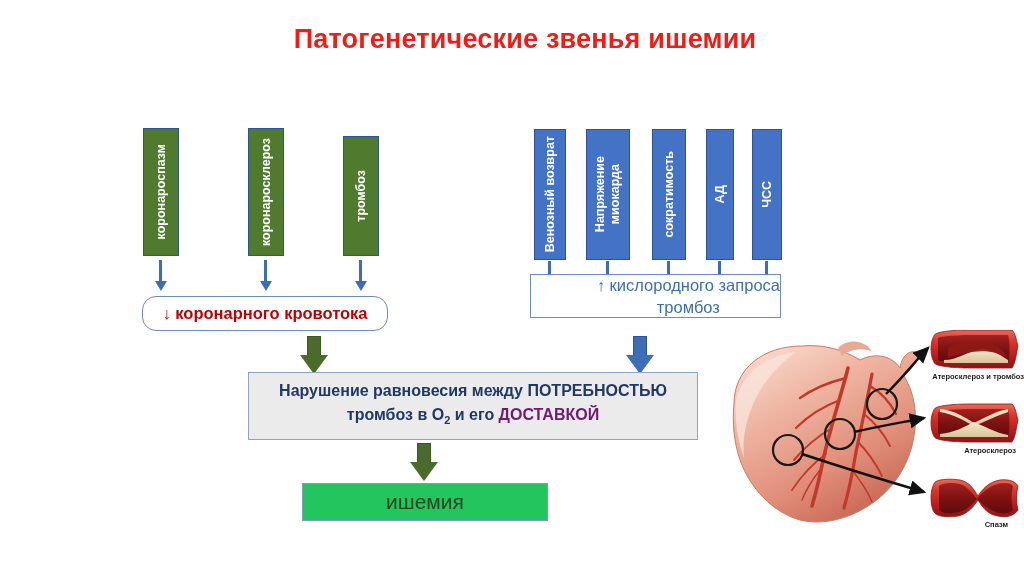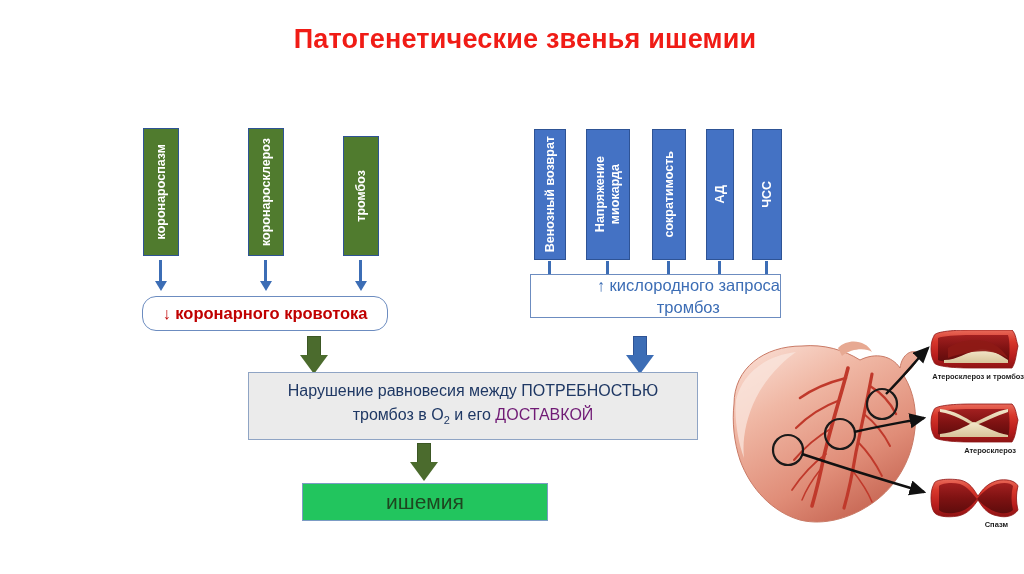--- a/index.html
+++ b/index.html
@@ -129,20 +129,21 @@
     background: #EBEBEB;
     display: flex;
     align-items: center;
     justify-content: center;
     text-align: center;
   }
   #imbalance-text {
     color: #1F3864;
     font-size: 16px;
     line-height: 24px;
+    font-weight: bold;
   }
   #imbalance-text .red { color: #701a75; }
   #imbalance-text sub { font-size: 11px; }
 
   
   #box-ischemia {
     position: absolute;
     box-sizing: border-box;
     border: 1px solid #7C9CC4;
     background: #22c55e;

